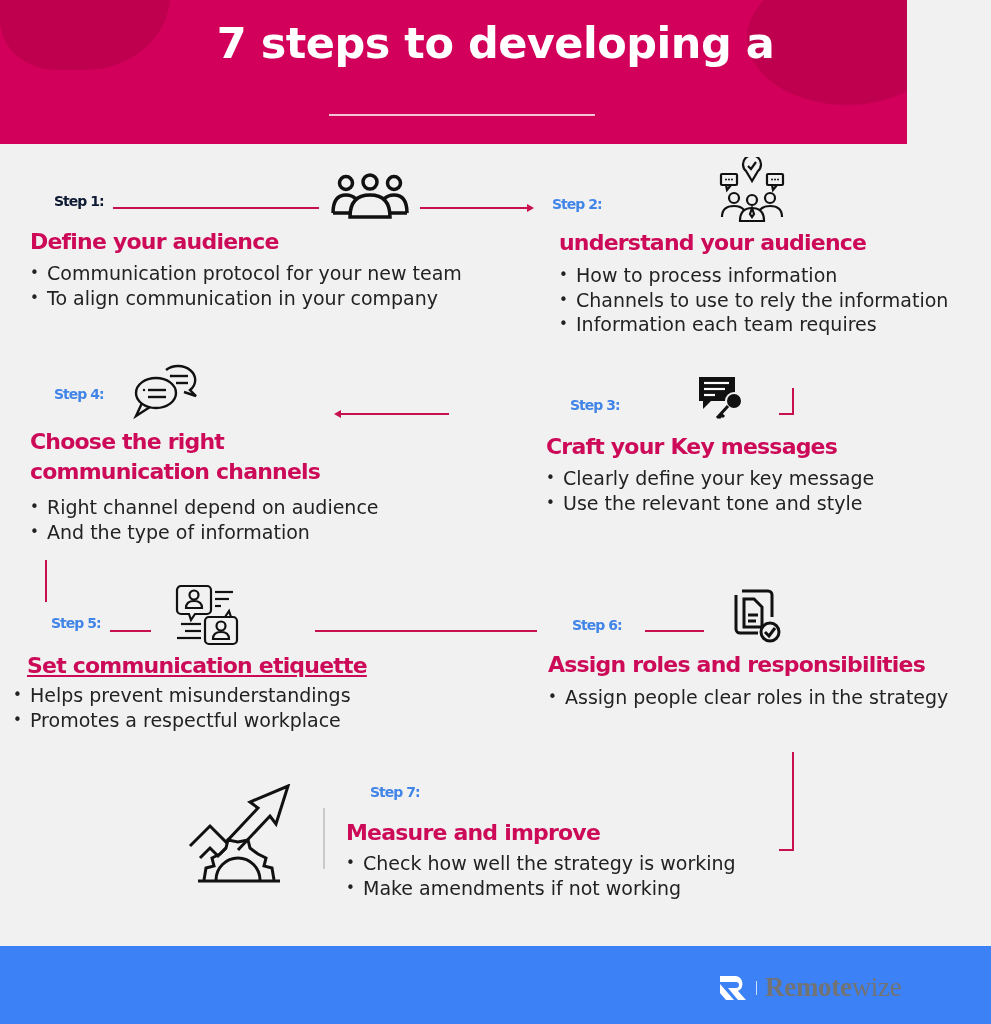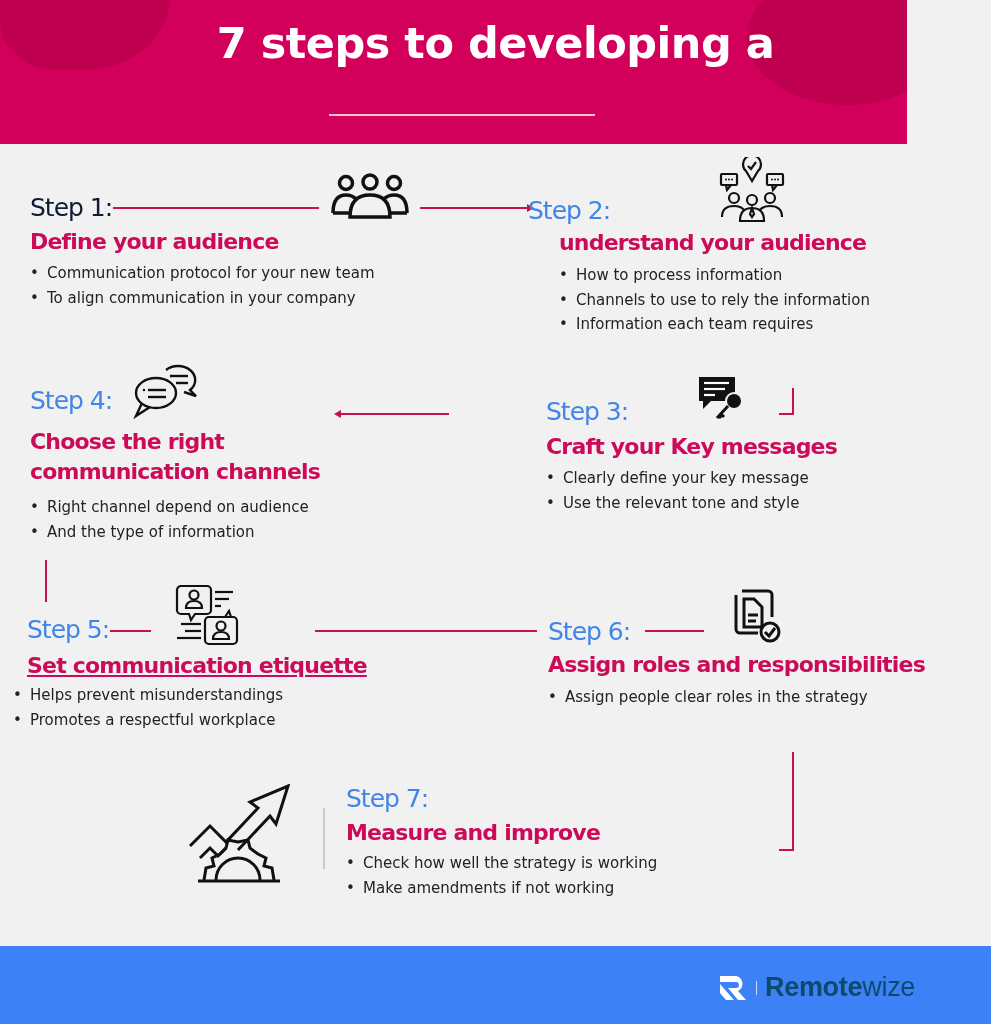--- a/index.html
+++ b/index.html
@@ -28,34 +28,34 @@
     .title-rule {
       position: absolute; left: 329px; top: 114px; width: 266px; height: 2px; background: #f4c3d6;
     }
     .footer {
       position: absolute; left: 0; top: 946px; width: 991px; height: 78px; background: #3c82f6;
     }
     .brand {
       position: absolute; left: 718px; top: 972px; display: flex; align-items: center;
     }
     .brand-divider { width: 1px; height: 14px; background: #cfe0ff; margin: 0 8px 0 8px; }
-    .brand-name { color: #0c4a6e; font-size: 27px; font-family: Liberation Sans, sans-serif; letter-spacing: -0.3px; }
+    .brand-name { color: #737373; font-size: 27px; font-family: Liberation Serif, serif; letter-spacing: -0.3px; }
     .brand-name b { font-weight: bold; }
     .brand-name span.light { font-weight: normal; }
 
     .step-label {
-      position: absolute; font-weight: normal; font-size: 25px; color: #4285e8;
-      font-family: "DejaVu Sans", sans-serif; letter-spacing: -1px;
+      position: absolute; font-weight: bold; font-size: 14px; color: #4285e8;
+      font-family: "DejaVu Sans", sans-serif; letter-spacing: -1px; margin-left: 24px;
     }
     .step-label.dark { color: #0f1b33; }
     .step-title {
       position: absolute; font-weight: bold; font-size: 22px; color: #cc0a58;
       font-family: "DejaVu Sans", sans-serif; letter-spacing: -0.8px; line-height: 30px;
     }
-    .bullets { position: absolute; list-style: none; font-size: 15px; line-height: 24.5px; color: #222; font-family: "DejaVu Sans", sans-serif; }
+    .bullets { position: absolute; list-style: none; font-size: 19px; line-height: 24.5px; color: #222; font-family: "DejaVu Sans", sans-serif; }
     .bullets li { position: relative; padding-left: 17px; }
     .bullets li::before { content: "•"; position: absolute; left: 0; top: 0; font-size: 15px; }
 
     .line { position: absolute; background: #c8104e; }
     .h { height: 1.5px; }
     .v { width: 1.5px; }
     .arrow-r { position: absolute; width: 0; height: 0; border-top: 4px solid transparent; border-bottom: 4px solid transparent; border-left: 7px solid #c8104e; }
     .arrow-l { position: absolute; width: 0; height: 0; border-top: 4px solid transparent; border-bottom: 4px solid transparent; border-right: 7px solid #c8104e; }
     .icon { position: absolute; }
     .gray-sep { position: absolute; width: 1.5px; background: #c9c9c9; }

